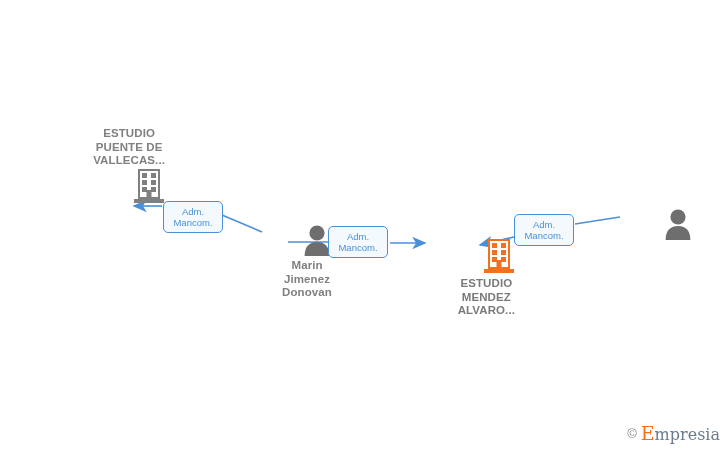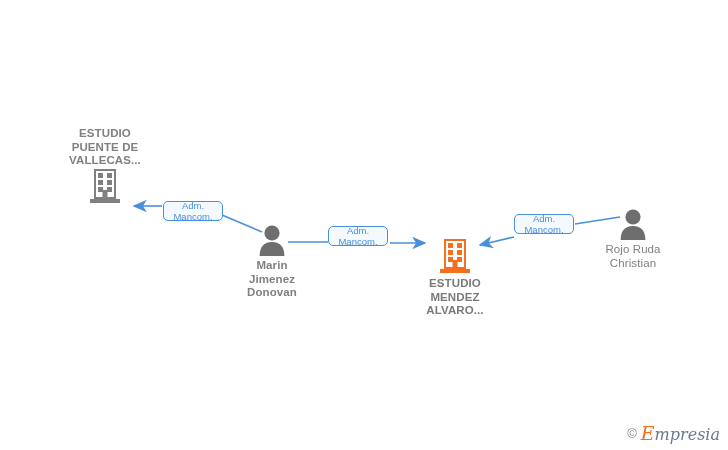--- a/index.html
+++ b/index.html
@@ -24,21 +24,21 @@
     width: 728px;
     height: 450px;
     pointer-events: none;
   }
 
   
   .node {
     position: absolute;
     display: flex;
     flex-direction: column;
-    align-items: center;
+    align-items: flex-end;
     width: 120px;
   }
   .node .glyph {
     display: block;
     line-height: 0;
   }
   .node .caption {
     margin-top: 3px;
     text-align: center;
     font-size: 11.5px;
@@ -51,21 +51,21 @@
     font-weight: bold;
   }
   .node.company.focus .caption {
     color: #7a7a7a;
   }
 
   
   .rel {
     position: absolute;
     width: 60px;
-    height: 20px;
+    height: 32px;
     box-sizing: border-box;
     border: 1px solid #4a90d9;
     border-radius: 5px;
     background: #f4f9fe;
     display: flex;
     flex-direction: column;
     align-items: center;
     justify-content: center;
     font-size: 9.5px;
     line-height: 11.5px;
@@ -84,21 +84,20 @@
     gap: 4px;
     font-size: 16px;
     line-height: 18px;
   }
   #watermark .copy {
     color: #8a8a8a;
     font-size: 13px;
   }
   #watermark .brand {
     font-family: "DejaVu Serif", serif;
-    font-style: italic;
     color: #6b7b8c;
     font-size: 16px;
   }
   #watermark .brand .cap {
     color: #f4701f;
     font-size: 19px;
   }
 </style>
 </head>
 <body>
@@ -192,22 +191,20 @@
 ALVARO...</div>
   </div>
 
   <div class="node person" style="left:573px; top:208px;">
     <span class="glyph">
       <svg width="30" height="32" viewBox="0 0 30 32">
         <circle cx="15" cy="9" r="7.6" fill="#6e6e6e"></circle>
         <path d="M15,18 C6.5,18 2.6,23.5 2.6,32 L27.4,32 C27.4,23.5 23.5,18 15,18 Z" fill="#6e6e6e"></path>
       </svg>
     </span>
-    <div class="caption">Rojo Ruda
-Christian</div>
   </div>
 
   <div class="rel" style="left:163px; top:201px;">Adm.
 Mancom.</div>
 
   <div class="rel" style="left:328px; top:226px;">Adm.
 Mancom.</div>
 
   <div class="rel" style="left:514px; top:214px;">Adm.
 Mancom.</div>

